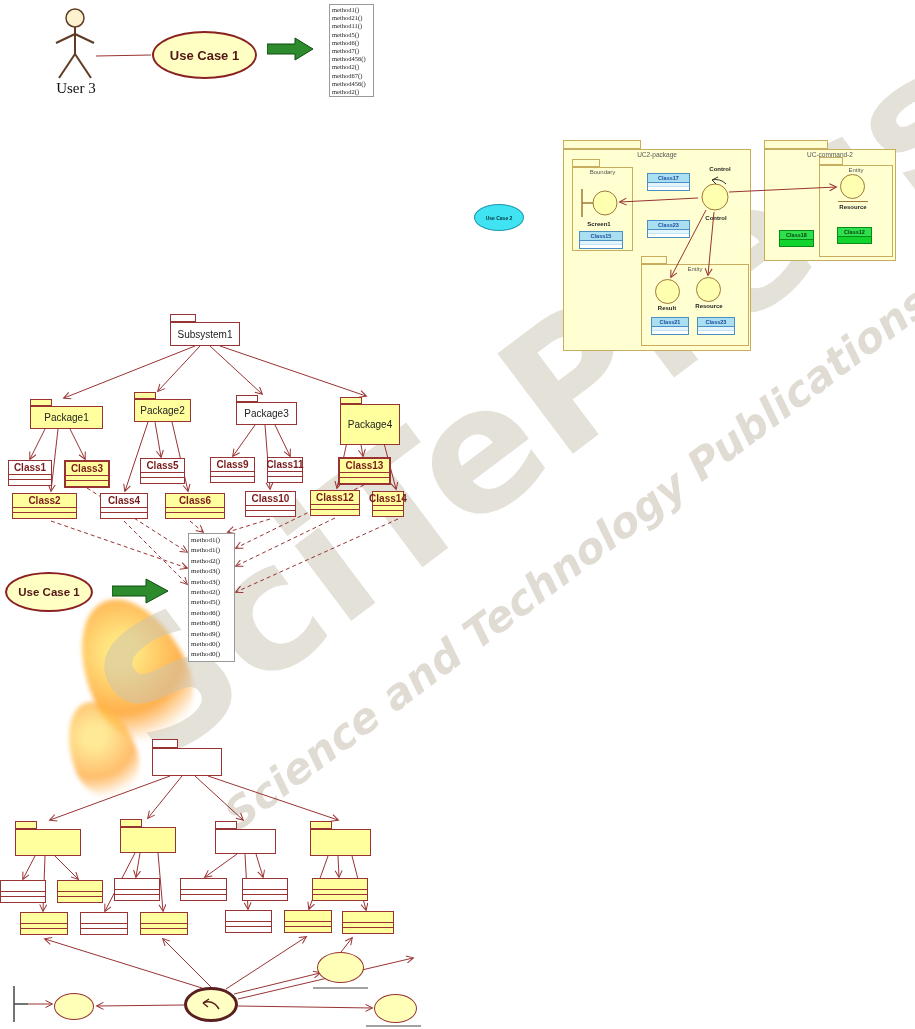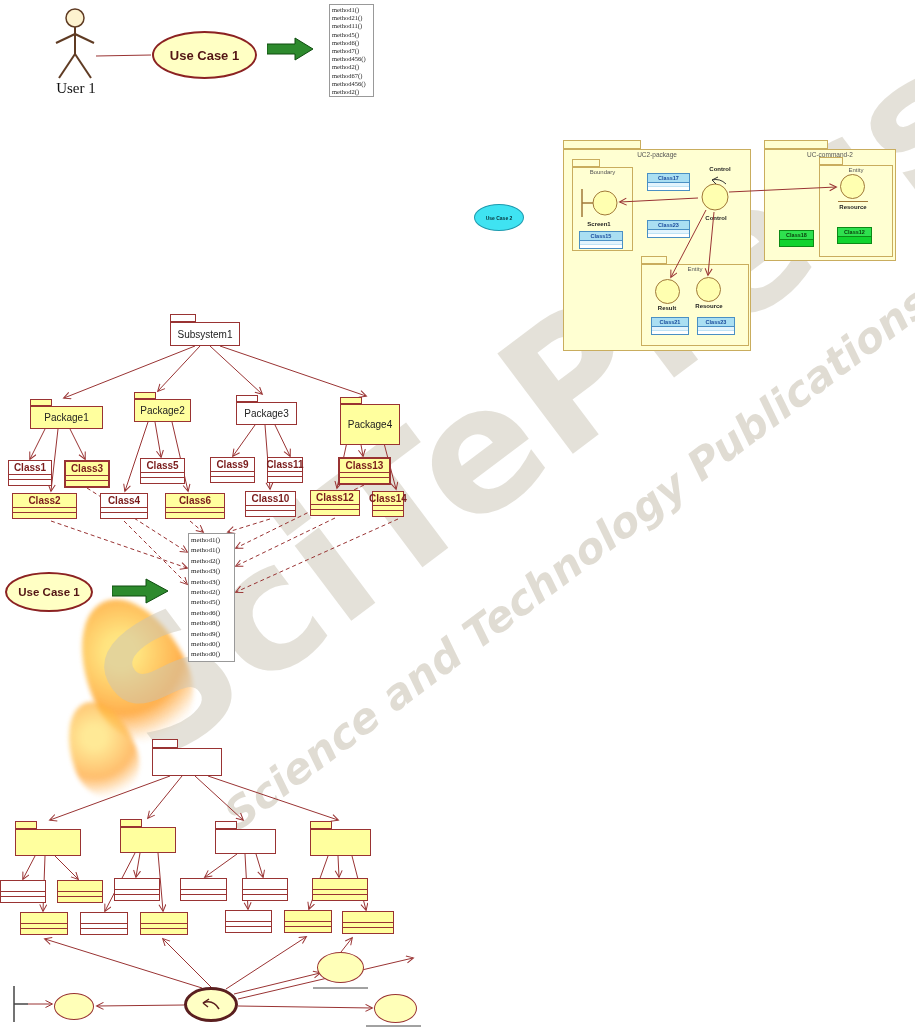--- a/index.html
+++ b/index.html
@@ -151,21 +151,21 @@
   </svg>
 
   <svg class="abs" style="left:52px;top:6px;z-index:2" width="50" height="76">
     <circle cx="23" cy="12" r="9" fill="#fdf2cf" stroke="#5f3b23" stroke-width="1.5"></circle>
     <line x1="23" y1="21" x2="23" y2="48" stroke="#5f3b23" stroke-width="2"></line>
     <line x1="23" y1="28" x2="4" y2="37" stroke="#5f3b23" stroke-width="2"></line>
     <line x1="23" y1="28" x2="42" y2="37" stroke="#5f3b23" stroke-width="2"></line>
     <line x1="23" y1="48" x2="7" y2="72" stroke="#5f3b23" stroke-width="2"></line>
     <line x1="23" y1="48" x2="39" y2="72" stroke="#5f3b23" stroke-width="2"></line>
   </svg>
-  <div class="abs" style="left:44px;top:80px;width:64px;text-align:center;font-family:'Liberation Serif',serif;font-size:15px;color:#111;z-index:2">User 1</div>
+  <div class="abs" style="left:44px;top:80px;width:64px;text-align:center;font-family:'Liberation Serif',serif;font-size:15px;color:#111;z-index:2">User 3</div>
 
   <div class="uc" style="left:152px;top:31px;width:105px;height:48px;font-size:13px;z-index:2">
     <span>Use Case 1</span>
   </div>
 
   <svg class="abs" style="left:267px;top:37px;z-index:2" width="48" height="24">
     <polygon points="0,7 28,7 28,1 46,12 28,23 28,17 0,17" fill="#2d8a2d" stroke="#0e4d0e" stroke-width="1"></polygon>
   </svg>
 
   <div class="mbox" id="mbox1" style="left:329px;top:4px;width:45px;height:93px;z-index:2">

